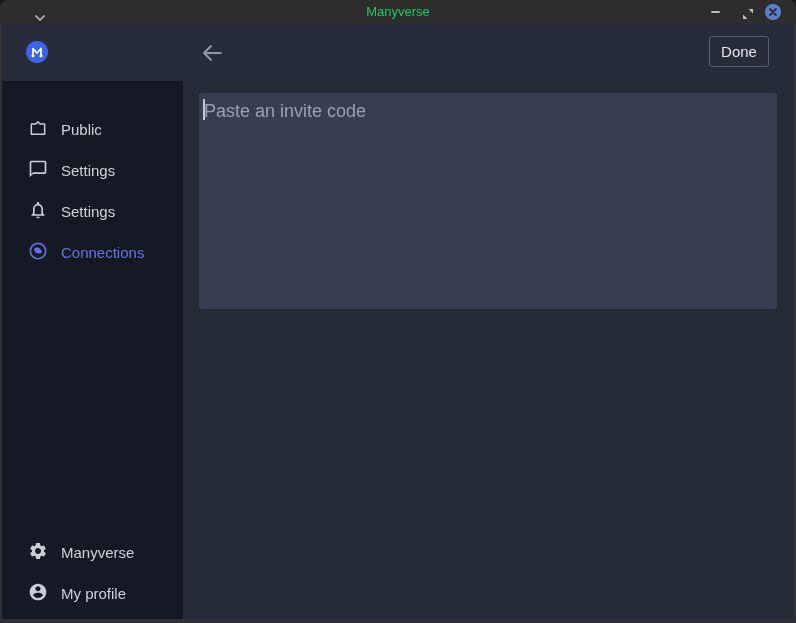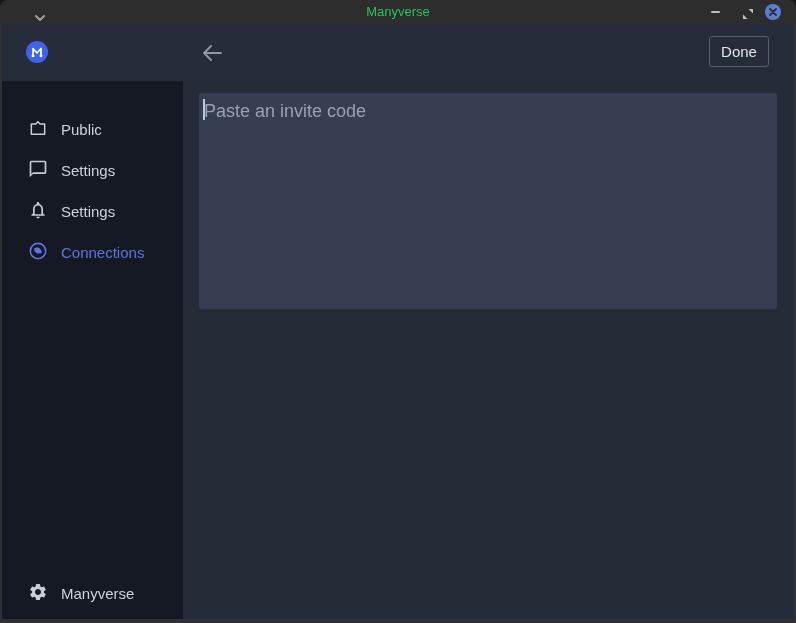--- a/index.html
+++ b/index.html
@@ -134,20 +134,28 @@
 
           <div class="nav-item">
             <span class="icn">
               <svg width="20" height="20" viewBox="0 0 24 24">
                   <path d="M19.14 12.94c.04-.3.06-.61.06-.94s-.02-.64-.07-.94l2.03-1.58c.18-.14.23-.41.12-.61l-1.92-3.32c-.12-.22-.37-.29-.59-.22l-2.39.96c-.5-.38-1.03-.7-1.62-.94l-.36-2.54c-.04-.24-.24-.41-.48-.41h-3.84c-.24 0-.43.17-.47.41l-.36 2.54c-.59.24-1.13.57-1.62.94l-2.39-.96c-.22-.08-.47 0-.59.22L2.74 8.87c-.12.21-.08.47.12.61l2.03 1.58c-.05.3-.09.63-.09.94s.02.64.07.94l-2.03 1.58c-.18.14-.23.41-.12.61l1.92 3.32c.12.22.37.29.59.22l2.39-.96c.5.38 1.03.7 1.62.94l.36 2.54c.05.24.24.41.48.41h3.84c.24 0 .44-.17.47-.41l.36-2.54c.59-.24 1.13-.56 1.62-.94l2.39.96c.22.08.47 0 .59-.22l1.92-3.32c.12-.22.07-.47-.12-.61l-2.01-1.58zM12 15.6c-1.98 0-3.6-1.62-3.6-3.6s1.62-3.6 3.6-3.6 3.6 1.62 3.6 3.6-1.62 3.6-3.6 3.6z" fill="#c9cdd6"></path>
                 </svg>
             </span>
             <span class="lbl">Manyverse</span>
           </div>
 
+          <div class="nav-item">
+            <span class="icn">
+              <svg width="20" height="20" viewBox="0 0 24 24">
+                  <path d="M12 2C6.48 2 2 6.48 2 12s4.48 10 10 10 10-4.48 10-10S17.52 2 12 2zm0 3c1.66 0 3 1.34 3 3s-1.34 3-3 3-3-1.34-3-3 1.34-3 3-3zm0 14.2c-2.5 0-4.71-1.28-6-3.22.03-1.99 4-3.08 6-3.08 1.99 0 5.97 1.09 6 3.08-1.29 1.94-3.5 3.22-6 3.22z" fill="#c9cdd6"></path>
+                </svg>
+            </span>
+            <span class="lbl">My profile</span>
+          </div>
 
         </div>
       </div>
 
       <div class="content">
         <textarea class="invite-textarea" spellcheck="false" placeholder="Paste an invite code" style=""></textarea>
         <div class="caret"></div>
       </div>
 
     </div>

